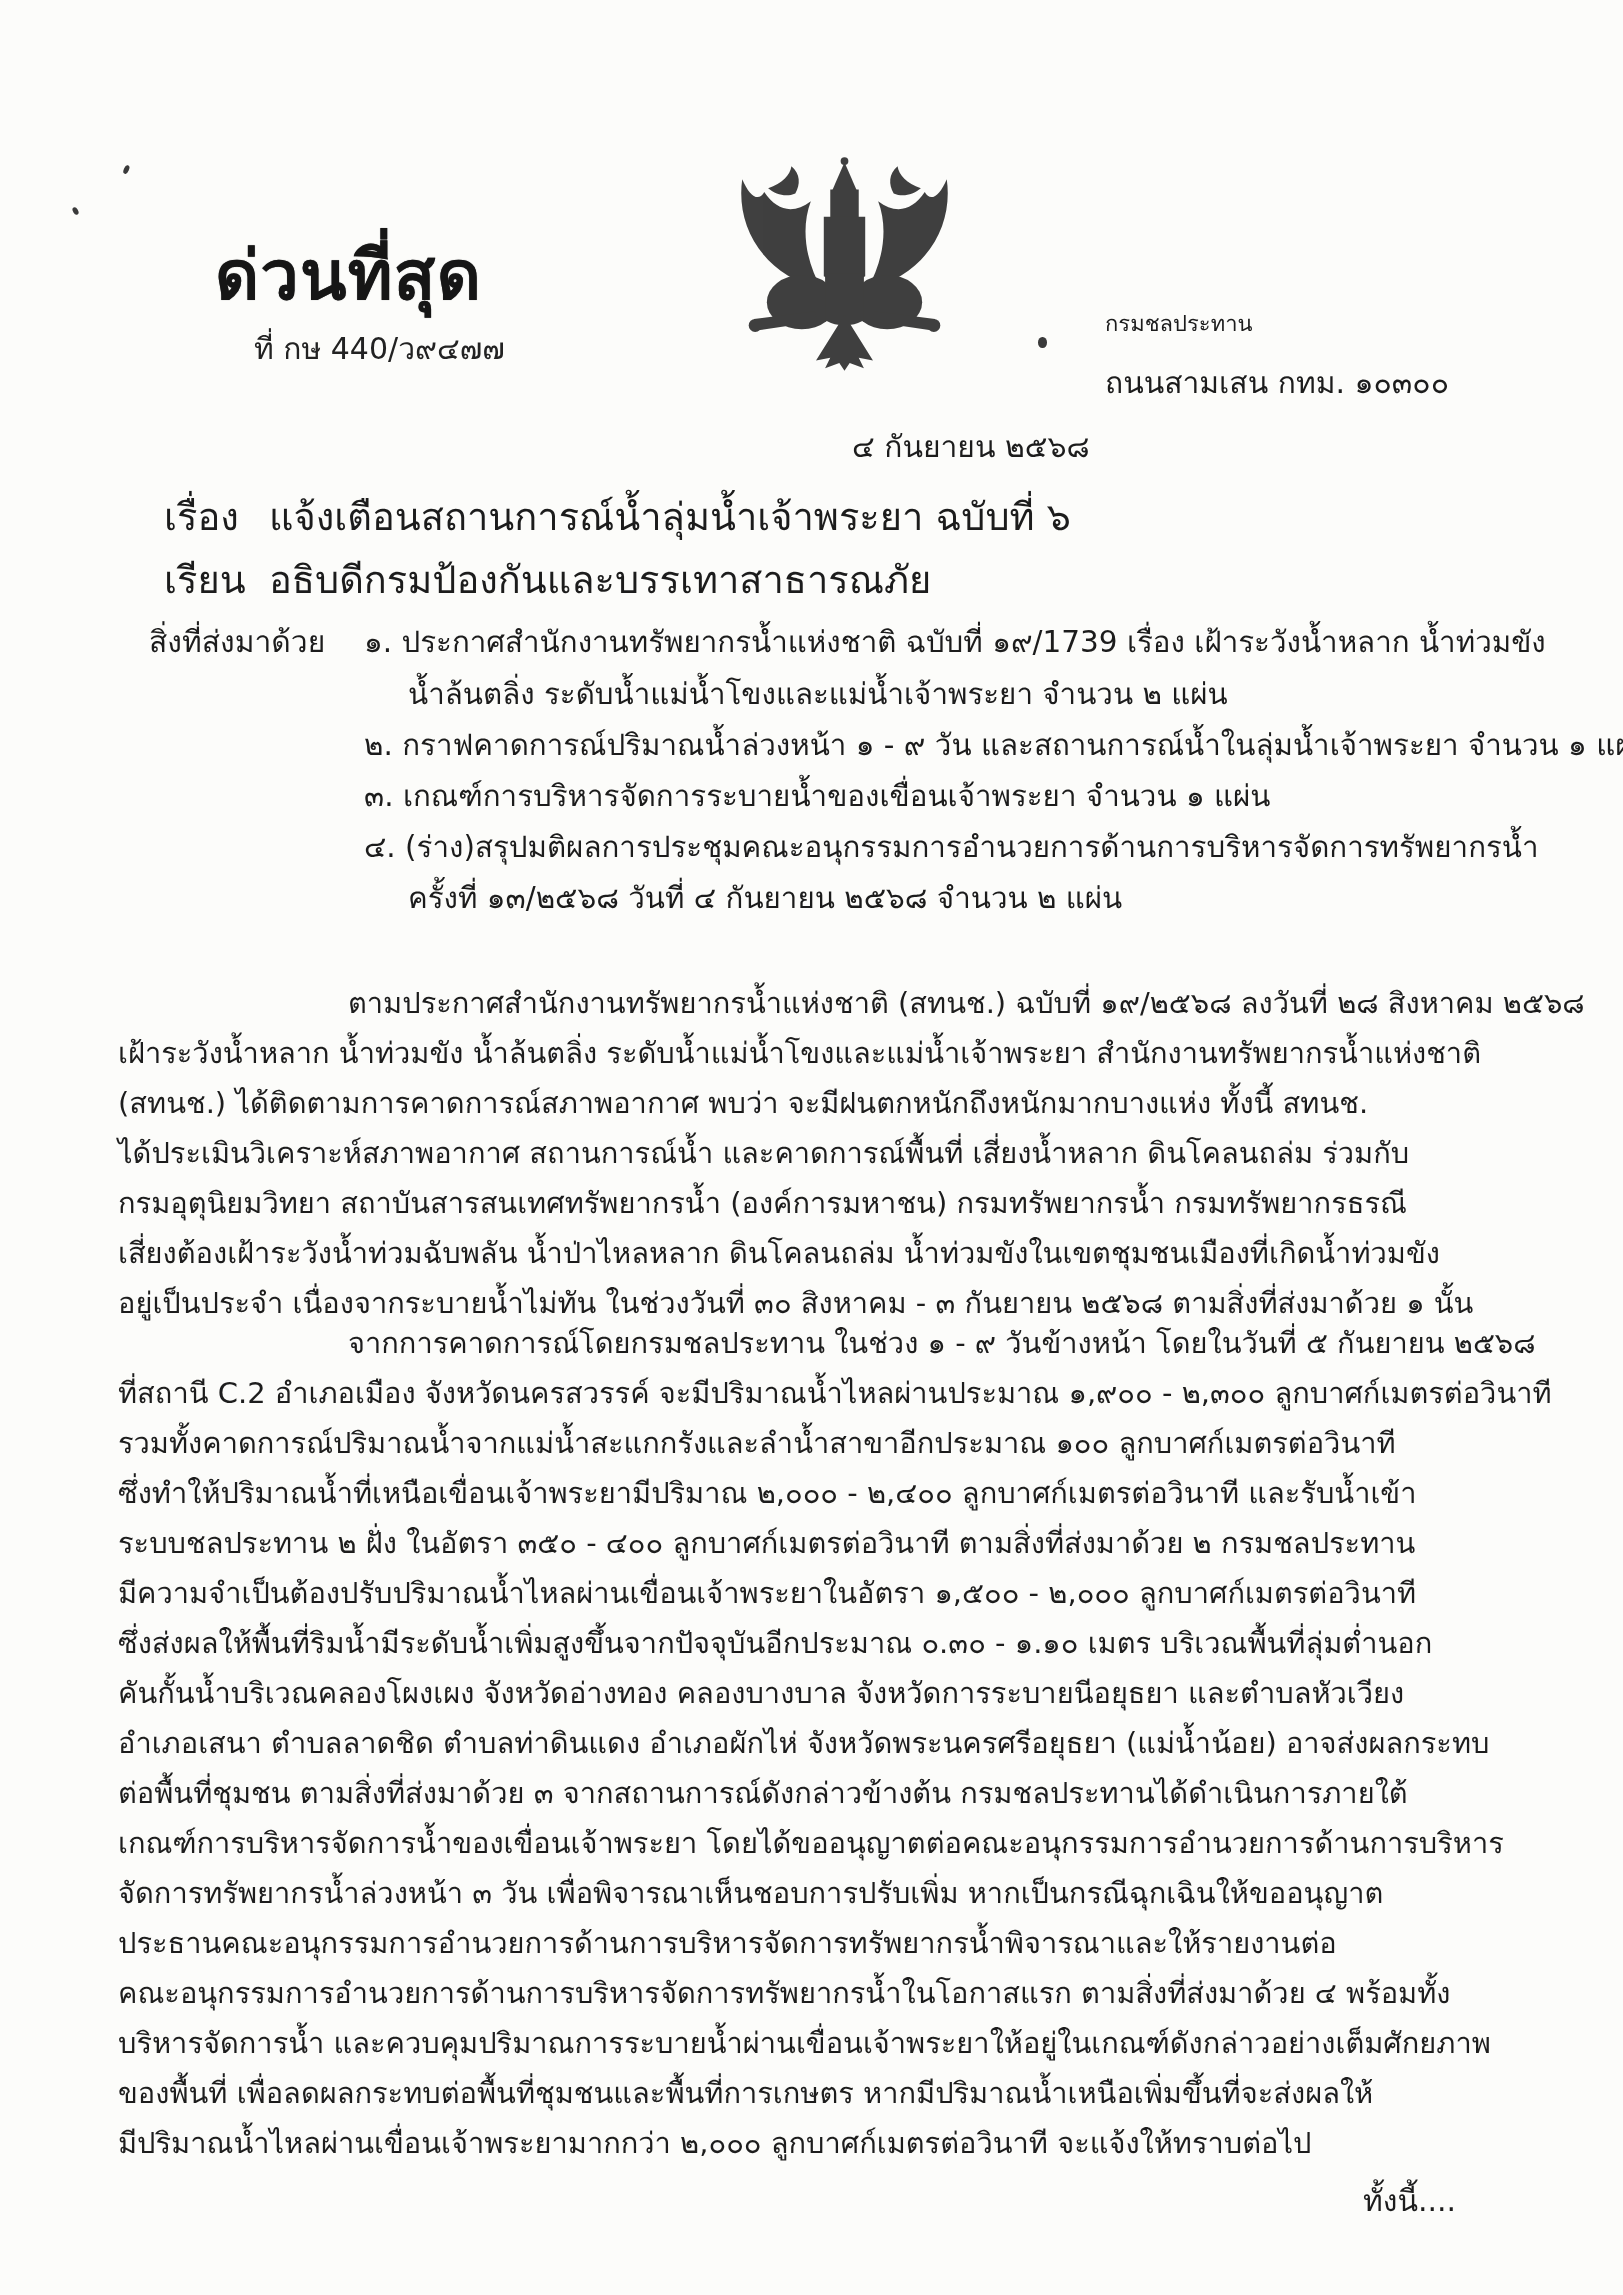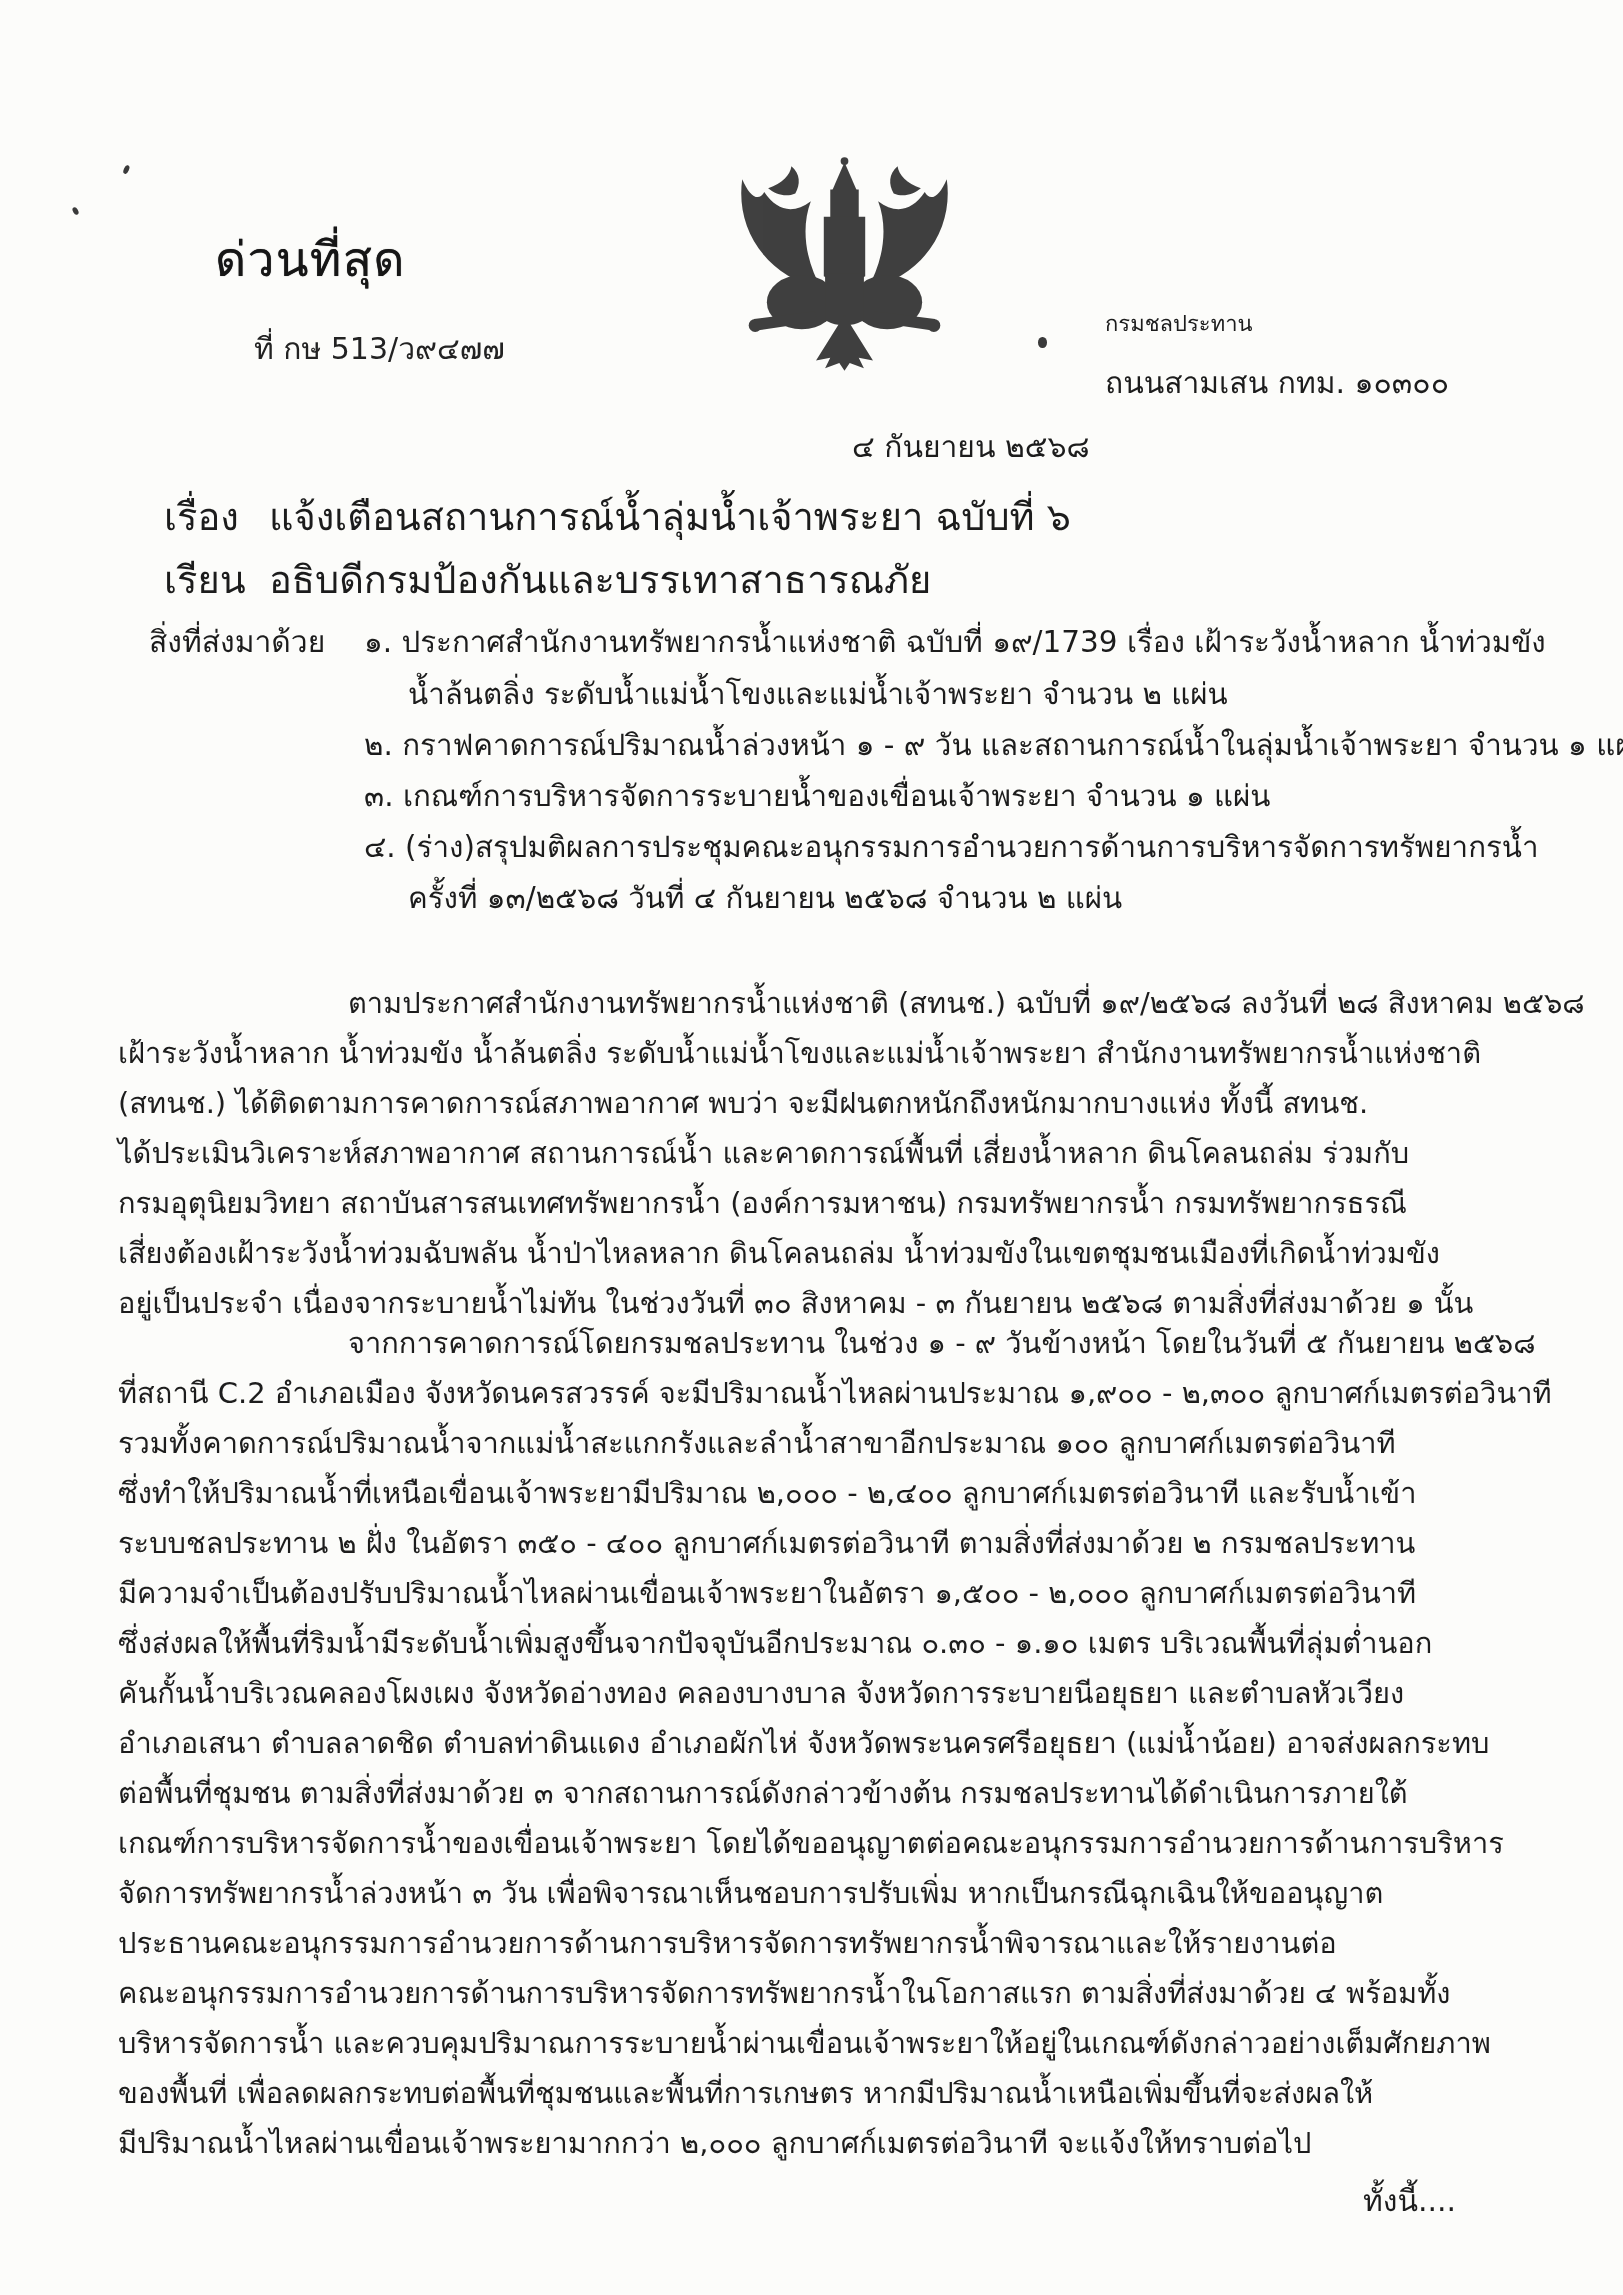--- a/index.html
+++ b/index.html
@@ -11,21 +11,21 @@
   .page{
     position:relative;
     width:1623px;height:2295px;
     background:#fcfcfa;
     color:#1c1c1c;
     overflow:hidden;
   }
   .thai{ font-family:"DejaVu Sans",sans-serif; }
   .urgency{
     position:absolute;left:215px;top:221px;
-    font-size:48px;font-weight:400;
+    font-size:68px;font-weight:700;
     letter-spacing:1.3px;
     color:#161616;
     text-shadow:0 0 0.7px #333;
   }
   .refno{
     position:absolute;left:254px;top:325px;
     font-size:30px;color:#222;
   }
   .emblem{
     position:absolute;left:728px;top:147px;
@@ -90,21 +90,21 @@
 <body>
 
 <div class="page">
 
   <div class="speck s1"></div>
   <div class="speck s2"></div>
   <div class="speck s3"></div>
 
   <div class="urgency thai">ด่วนที่สุด</div>
 
-  <div class="refno thai">ที่ กษ 513/ว๙๔๗๗</div>
+  <div class="refno thai">ที่ กษ 440/ว๙๔๗๗</div>
 
   <svg class="emblem" viewBox="0 0 360 340" xmlns="http://www.w3.org/2000/svg" aria-hidden="true">
     <g fill="#262626" opacity="0.88">
 
       <path d="M22,42 C12,112 50,188 146,214 C120,170 112,118 128,76 C102,96 76,92 56,62 C47,78 33,68 22,42 Z"></path>
       <path d="M62,56 C84,48 96,36 98,22 C112,34 112,50 104,64 C90,70 74,66 62,56 Z"></path>
 
       <path d="M338,42 C348,112 310,188 214,214 C240,170 248,118 232,76 C258,96 284,92 304,62 C313,78 327,68 338,42 Z"></path>
       <path d="M298,56 C276,48 264,36 262,22 C248,34 248,50 256,64 C270,70 286,66 298,56 Z"></path>
 

